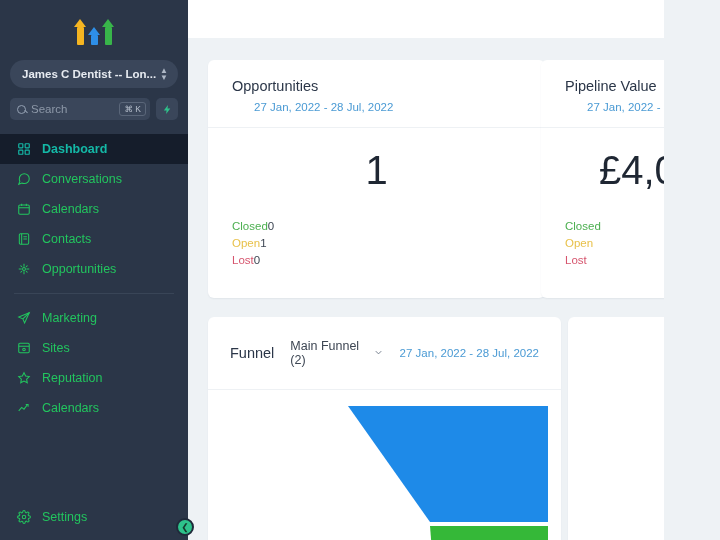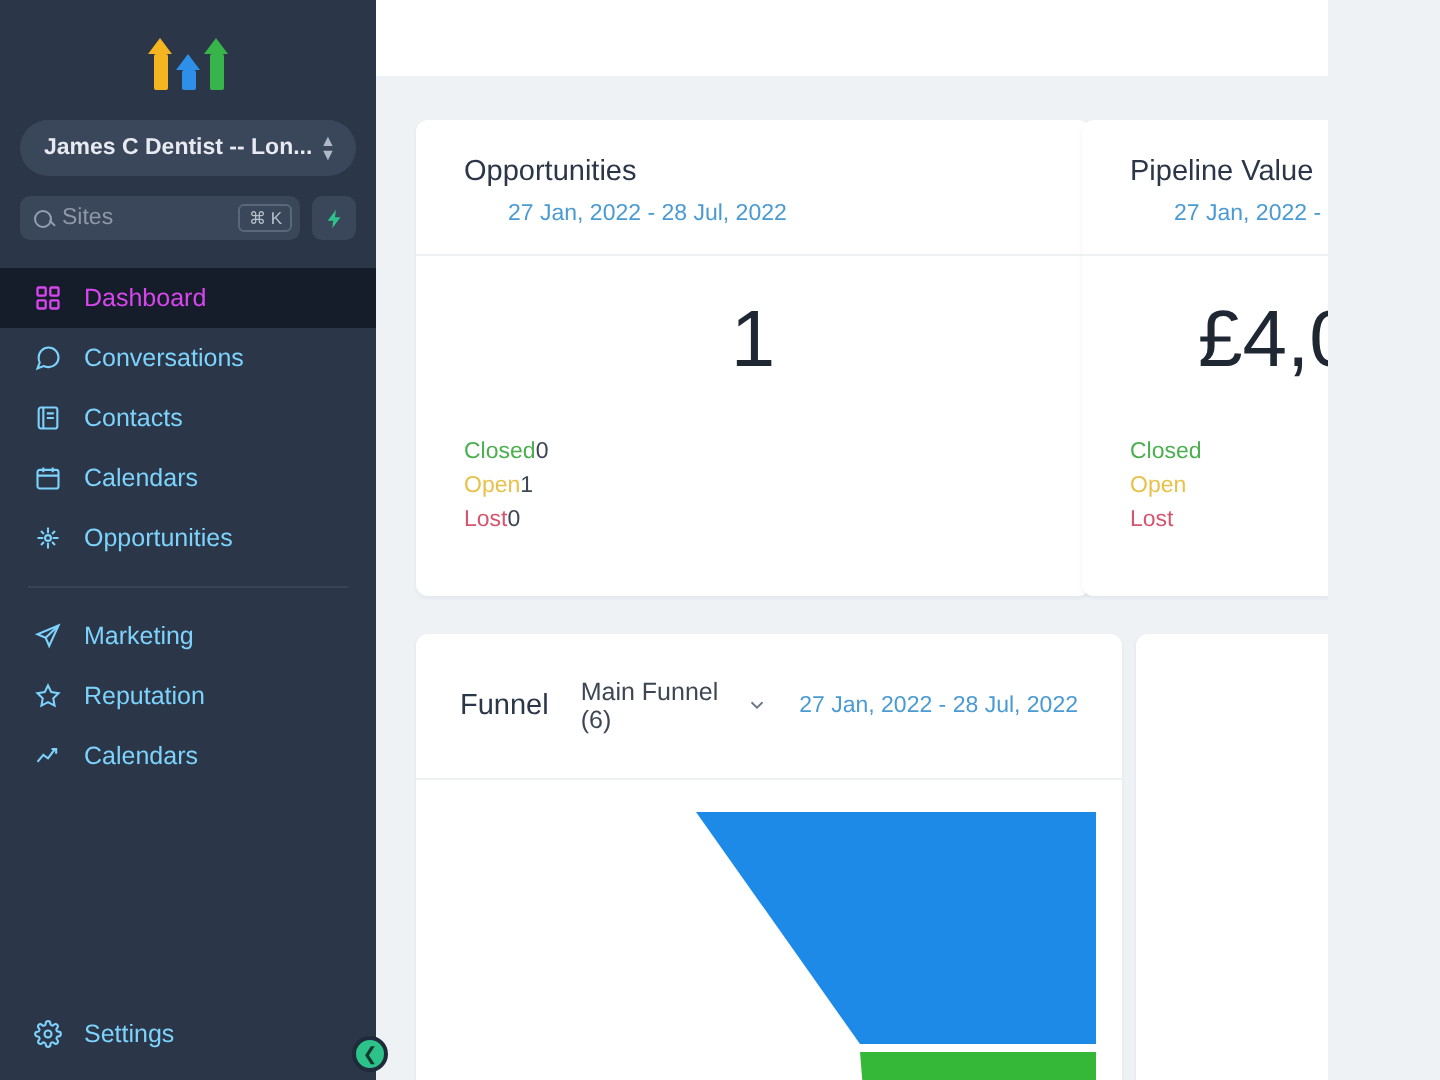--- a/index.html
+++ b/index.html
@@ -59,23 +59,23 @@
   }
   .bolt-btn {
     width:22px;height:22px;background:#3a465a;border-radius:5px;
     display:flex;align-items:center;justify-content:center;cursor:pointer;
     color:#2ec28b; font-size:11px;
   }
 
   .nav { margin-top:14px; }
   .nav-item {
     height:30px; display:flex; align-items:center; gap:11px;
-    padding-left:16px; color:#7dd3fc; font-size:12.5px; cursor:pointer;
-  }
-  .nav-item.active { background:#151d2b; color:#d946ef; font-weight:400; }
+    padding-left:16px; color:#22c55e; font-size:12.5px; cursor:pointer;
+  }
+  .nav-item.active { background:#151d2b; color:#14b8a6; font-weight:700; }
   .nav-ico { width:15px; height:15px; flex:0 0 15px; display:flex; align-items:center; justify-content:center; }
   .nav-ico svg { width:14px; height:14px; display:block; }
   .divider { height:1px; background:#47536680; margin:9px 14px; }
 
   .settings-wrap { margin-top:auto; padding-bottom:8px; }
 
   .collapse-btn {
     position:absolute; left:176px; top:518px;
     width:18px;height:18px;border-radius:50%;
     background:#2ec28b; border:2px solid #1f2a3a;
@@ -147,21 +147,21 @@
     </div>
 
     <div class="acct">
       <div class="acct-label">James C Dentist -- Lon...</div>
       <div class="acct-caret">▲<br>▼</div>
     </div>
 
     <div class="searchrow">
       <div class="searchbox">
         <span class="mag"></span>
-        <span class="search-ph">Sites</span>
+        <span class="search-ph">Search</span>
         <span class="kbd">⌘ K</span>
       </div>
       <div class="bolt-btn">
         <svg viewBox="0 0 24 24" width="11" height="11" fill="#2ec28b">
             <path d="M13 2L4 14h6l-1 8 9-12h-6l1-8z"></path>
           </svg>
       </div>
     </div>
 
     <div class="nav">
@@ -183,40 +183,40 @@
           <svg viewBox="0 0 24 24" fill="none" stroke="currentColor" stroke-width="1.8">
               <path d="M21 11.5a8.38 8.38 0 0 1-9 8.3 8.5 8.5 0 0 1-3.8-.9L3 21l1.9-5.1A8.38 8.38 0 0 1 4 11.5a8.5 8.5 0 0 1 17 0z"></path>
             </svg>
         </span>
         <span>Conversations</span>
       </div>
 
       <div class="nav-item">
         <span class="nav-ico">
           <svg viewBox="0 0 24 24" fill="none" stroke="currentColor" stroke-width="1.8">
+              <rect x="3" y="5" width="18" height="16" rx="2"></rect>
+              <path d="M3 10h18M8 3v4M16 3v4"></path>
+            </svg>
+        </span>
+        <span>Calendars</span>
+      </div>
+
+      <div class="nav-item">
+        <span class="nav-ico">
+          <svg viewBox="0 0 24 24" fill="none" stroke="currentColor" stroke-width="1.8">
               <rect x="4" y="3" width="16" height="18" rx="2"></rect>
               <path d="M8 3v18M11 8h6M11 12h6"></path>
             </svg>
         </span>
         <span>Contacts</span>
       </div>
 
       <div class="nav-item">
         <span class="nav-ico">
           <svg viewBox="0 0 24 24" fill="none" stroke="currentColor" stroke-width="1.8">
-              <rect x="3" y="5" width="18" height="16" rx="2"></rect>
-              <path d="M3 10h18M8 3v4M16 3v4"></path>
-            </svg>
-        </span>
-        <span>Calendars</span>
-      </div>
-
-      <div class="nav-item">
-        <span class="nav-ico">
-          <svg viewBox="0 0 24 24" fill="none" stroke="currentColor" stroke-width="1.8">
               <circle cx="12" cy="12" r="2.5"></circle>
               <path d="M12 3v5M12 16v5M3 12h5M16 12h5M6 6l2.5 2.5M15.5 15.5L18 18M18 6l-2.5 2.5M8.5 15.5L6 18"></path>
             </svg>
         </span>
         <span>Opportunities</span>
       </div>
 
 
     </div>
 
@@ -228,20 +228,30 @@
         <span class="nav-ico">
           <svg viewBox="0 0 24 24" fill="none" stroke="currentColor" stroke-width="1.8">
               <path d="M21 3L3 10.5l7 3 3 7L21 3z"></path>
               <path d="M10 13.5L21 3"></path>
             </svg>
         </span>
         <span>Marketing</span>
       </div>
 
 
+      <div class="nav-item">
+        <span class="nav-ico">
+          <svg viewBox="0 0 24 24" fill="none" stroke="currentColor" stroke-width="1.8">
+              <rect x="3" y="4" width="18" height="16" rx="2"></rect>
+              <path d="M3 9h18"></path>
+              <circle cx="12" cy="14.5" r="2.2"></circle>
+            </svg>
+        </span>
+        <span>Sites</span>
+      </div>
 
       <div class="nav-item">
         <span class="nav-ico">
           <svg viewBox="0 0 24 24" fill="none" stroke="currentColor" stroke-width="1.8">
               <path d="M12 3l2.8 5.7 6.2.9-4.5 4.4 1.1 6.2L12 17.3 6.4 20.2l1.1-6.2L3 9.6l6.2-.9L12 3z"></path>
             </svg>
         </span>
         <span>Reputation</span>
       </div>
 
@@ -322,21 +332,21 @@
             <span class="lg-lost">Lost</span>
             <span class="legend-val"></span>
           </div>
         </div>
       </div>
 
       <div class="card card-funnel">
         <div class="funnel-head">
           <span class="funnel-title">Funnel</span>
           <span class="funnel-select">
-            <span>Main Funnel (6)</span>
+            <span>Main Funnel (2)</span>
             <span class="chev">
               <svg viewBox="0 0 24 24" width="11" height="11" fill="none" stroke="#6b7685" stroke-width="2">
                   <path d="M6 9l6 6 6-6"></path>
                 </svg>
             </span>
           </span>
           <span class="funnel-dates">27 Jan, 2022 - 28 Jul, 2022</span>
         </div>
         <div class="funnel-sep"></div>
         <div class="funnel-body">

